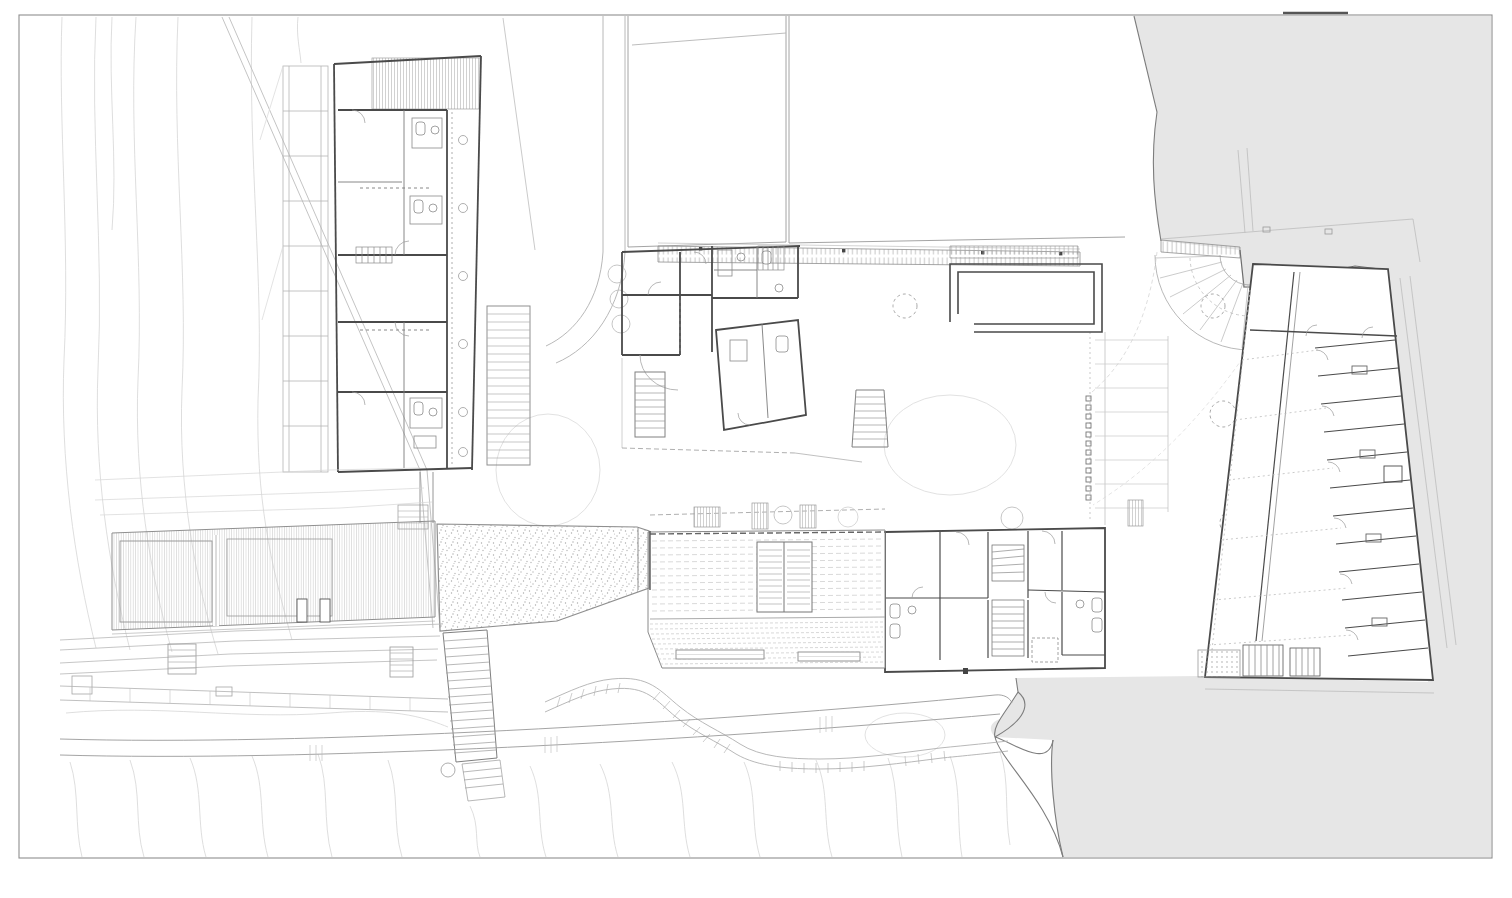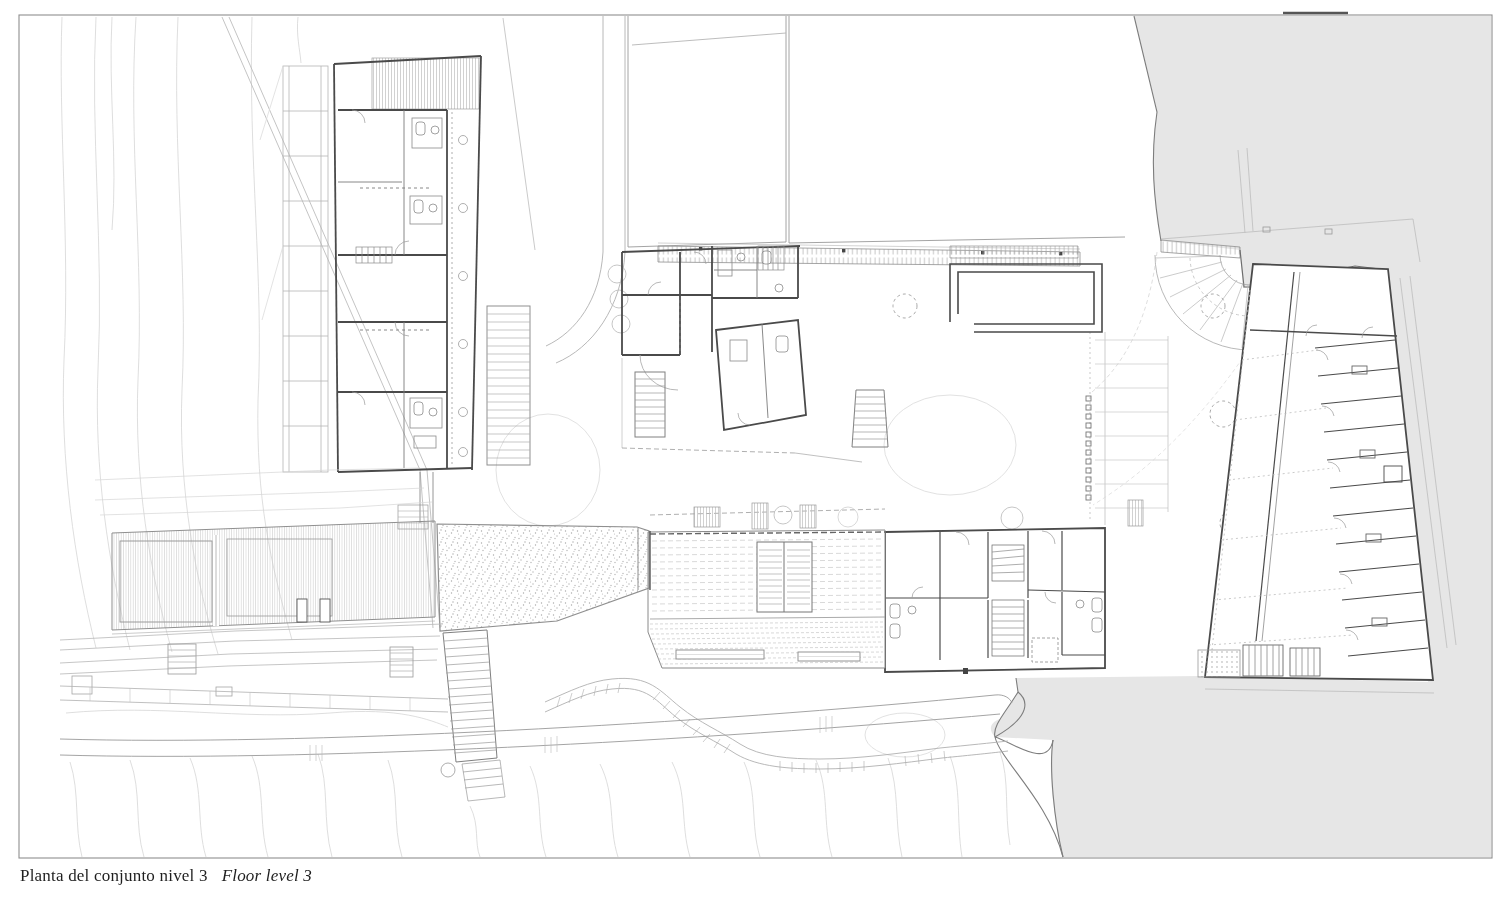--- a/index.html
+++ b/index.html
@@ -706,16 +706,13 @@
       <line x1="557" y1="736" x2="557" y2="752"></line>
       <line x1="820" y1="717" x2="820" y2="733"></line>
           <line x1="826" y1="716" x2="826" y2="732"></line>
       <line x1="832" y1="716" x2="832" y2="732"></line>
     </g>
   </g>
 
   <rect x="19" y="15" width="1473" height="843" fill="none" stroke="#8f8f8f" stroke-width="1.1"></rect>
 </svg>
 
-<div class="caption">
-  <span class="es">Planta del conjunto nivel 3</span><span class="en">Floor level 3</span>
 </div>
-</div>
 
 </body></html>

